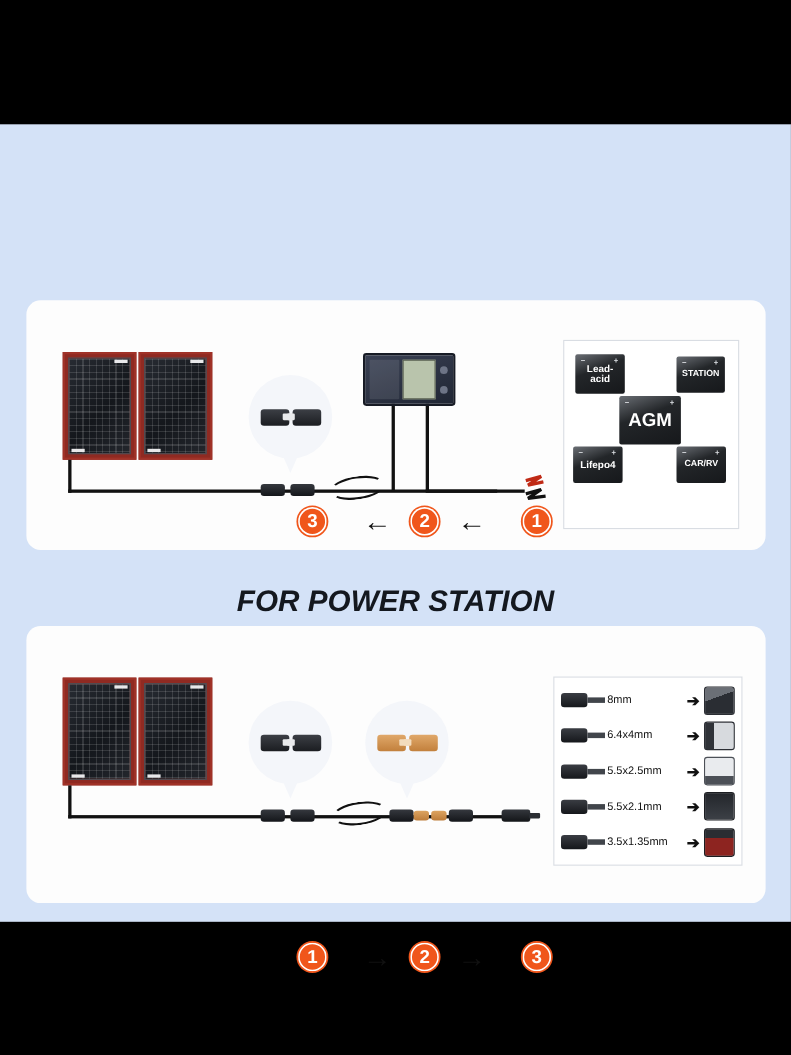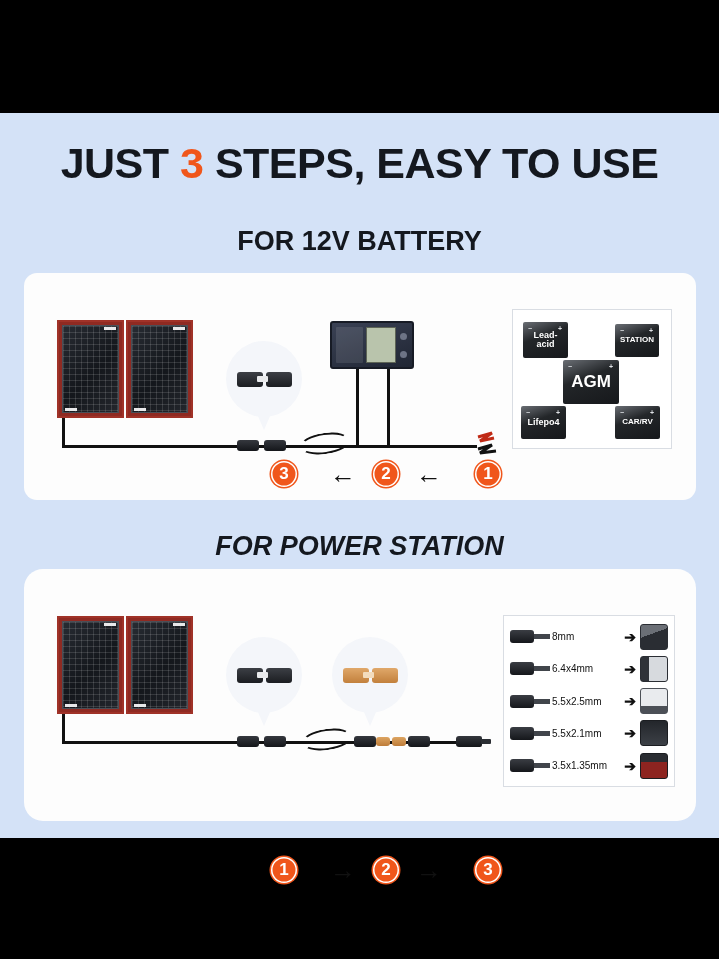--- a/index.html
+++ b/index.html
@@ -33,21 +33,21 @@
   }
   .sub1{top:113px;}
   .sub2{top:418px;font-style:italic;}
 
   
   .card{
     position:absolute;left:24px;width:672px;
     background:#fdfdfd;border-radius:13px;
   }
   .card1{top:160px;height:227px;}
-  .card2{top:456px;height:252px;border-radius:19px;}
+  .card2{top:456px;height:252px;}
 
   
   .panel{position:absolute;display:flex;gap:2px;}
   .wing{
     width:67px;height:98px;
     background:#8f2a22;
     border:2px solid #a03228;
     box-sizing:border-box;
     padding:3px;
     position:relative;
@@ -118,21 +118,21 @@
     width:26px;height:26px;border-radius:50%;background:#f0561b;
     color:#fff;font-size:17px;font-weight:bold;line-height:26px;text-align:center;
     box-shadow:inset 0 0 0 1.5px #fff, 0 0 0 1.5px #f0561b;
     flex:none;
   }
   .arrow{font-size:26px;color:#111;line-height:26px;font-weight:bold;flex:none;text-align:center;}
   .gap{flex:none;}
 
   
   .batbox{
-    position:absolute;left:512px;top:196px;width:160px;height:140px;
+    position:absolute;left:512px;top:196px;width:160px;height:172px;
     background:#fff;border:1px solid #d9dde3;box-sizing:border-box;
   }
   .bat{position:absolute;background:linear-gradient(160deg,#6a6e74,#232629 40%,#16181b);border-radius:2px;
        color:#fff;font-weight:bold;display:flex;align-items:center;justify-content:center;text-align:center;line-height:1.05;}
   .bat i{position:absolute;top:3px;font-style:normal;font-size:7px;color:#dfe2e6;font-weight:bold;}
   .bat i.mi{left:5px;}
   .bat i.pl{right:6px;}
 
   
   .connbox{
@@ -155,27 +155,21 @@
   .d5{background:linear-gradient(180deg,#2a2d32 0 32%,#8d2420 32%);border:1px solid #1b1d21;}
 </style>
 </head>
 <body>
 
 <div class="letterbox lb-top"></div>
 <div class="letterbox lb-bottom"></div>
 
 <div class="stage">
 
-  <div class="headline">
-    <span>JUST</span>
-    <span class="num">3</span>
-    <span>STEPS, EASY TO USE</span>
-  </div>
-
-  <div class="subhead sub1">FOR 12V BATTERY</div>
+
 
   <div class="card card1">
 
     <div class="panel" style="left:33px;top:47px;">
       <div class="wing">
           <div class="cells"></div>
         </div>
       <div class="wing">
           <div class="cells"></div>
         </div>

